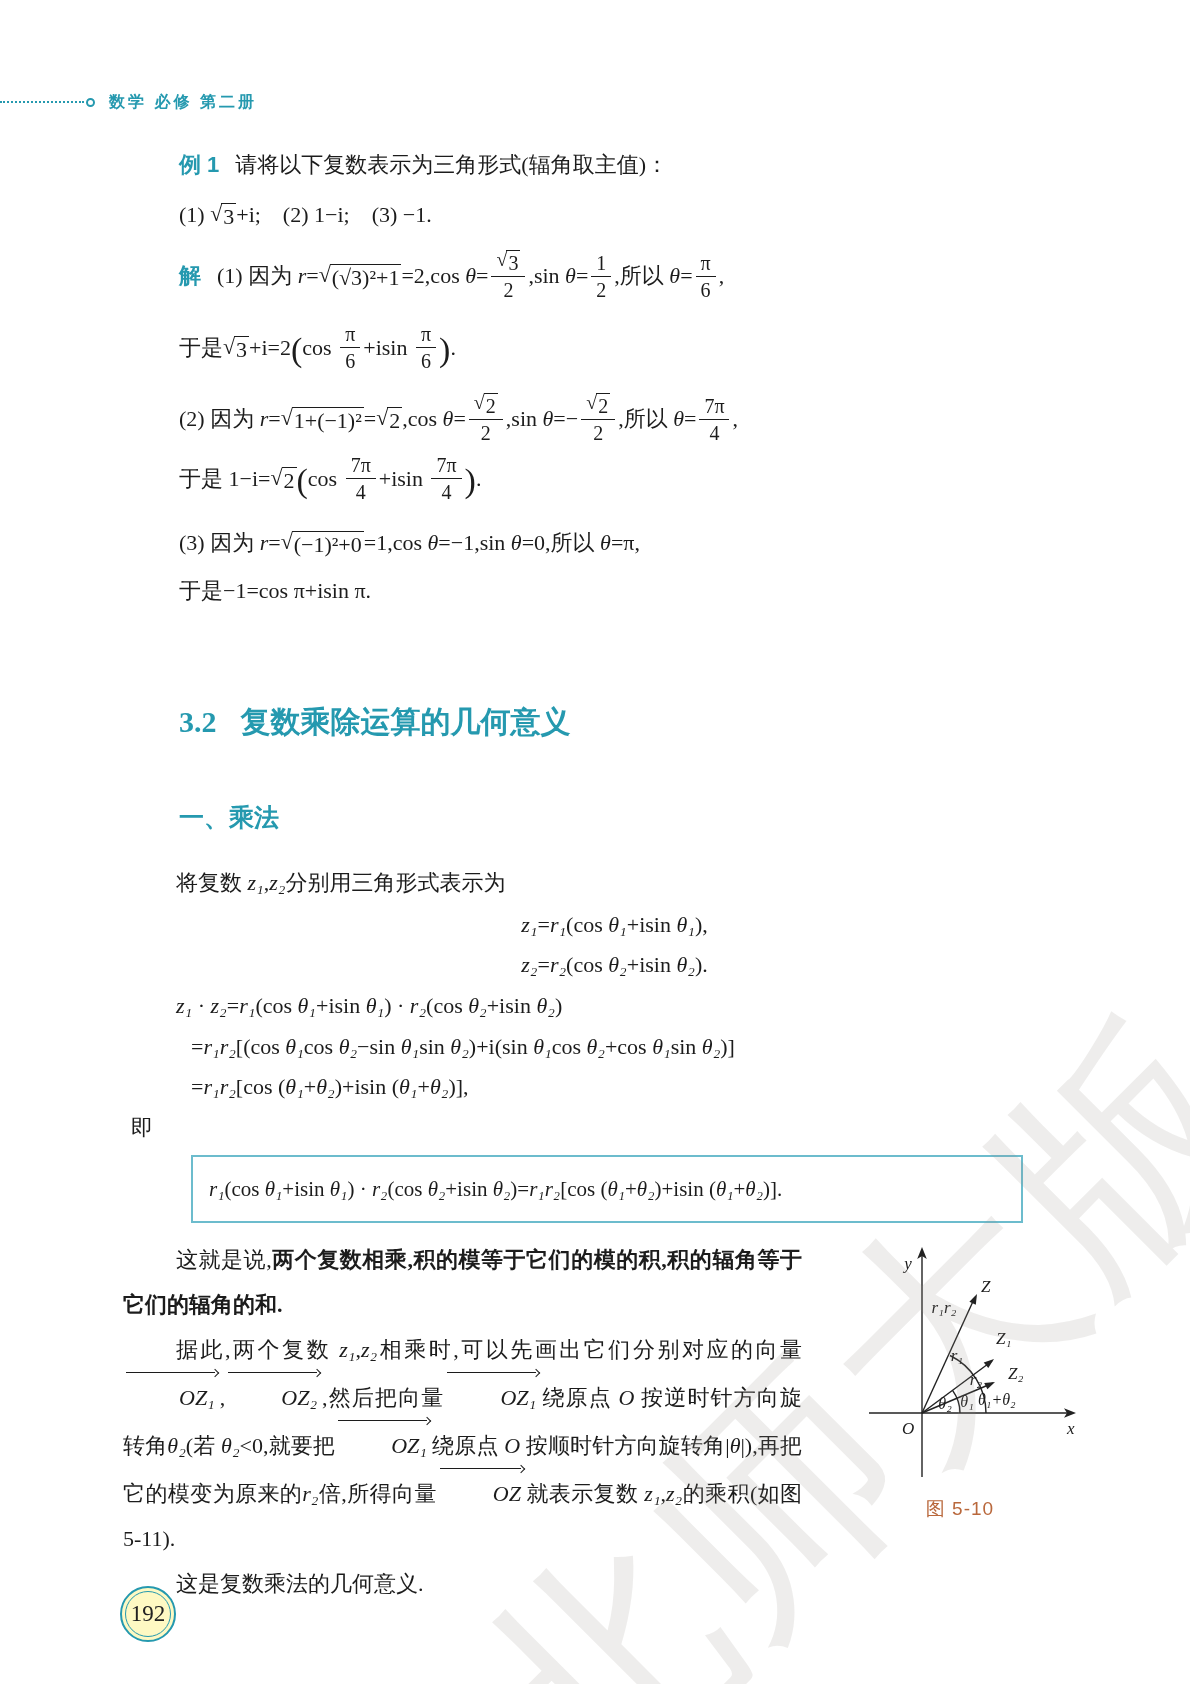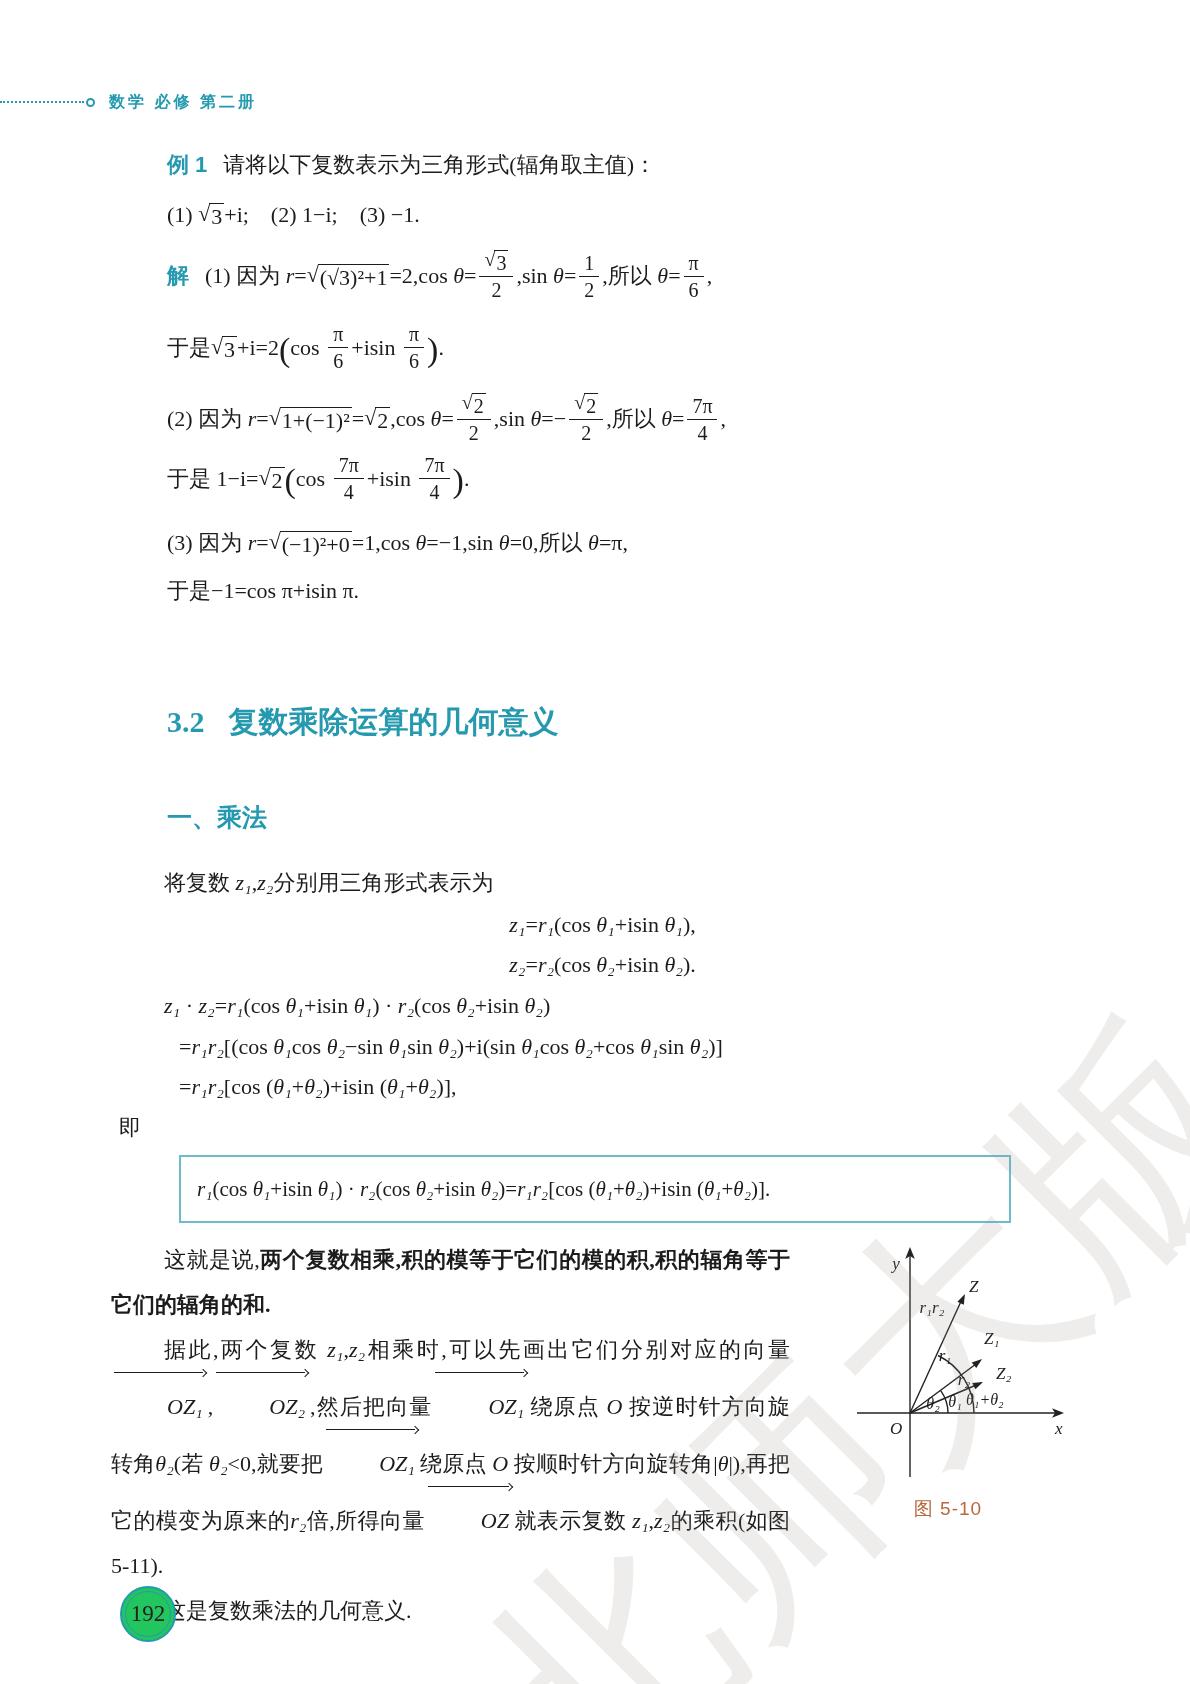--- a/index.html
+++ b/index.html
@@ -14,21 +14,21 @@
   .page{position:relative;width:1190px;height:1684px;background:#fff;overflow:hidden;}
 
   
   .header{position:absolute;top:92px;left:0;display:flex;align-items:center;height:20px;}
   .h-line{width:84px;height:0;border-top:2px dotted var(--accent);}
   .h-dot{width:9px;height:9px;border:2px solid var(--accent);border-radius:50%;margin-left:2px;flex:0 0 auto;}
   .h-text{margin-left:14px;font-size:16px;font-weight:700;color:var(--accent);
           font-family:"Liberation Sans","DejaVu Sans",sans-serif;letter-spacing:3px;white-space:nowrap;}
 
   
-  .content{position:absolute;left:111px;top:0;width:983px;font-size:22px;}
+  .content{position:absolute;left:123px;top:0;width:983px;font-size:22px;}
 
   
   .example{margin:150px 0 0 56px;}
   .ex-line{white-space:nowrap;}
   .ex-line:nth-child(1){margin-bottom:20px;}
   .ex-line:nth-child(2){margin-bottom:22px;}
   .ex-line:nth-child(3){margin-bottom:20px;}
   .ex-line:nth-child(4){margin-bottom:20px;}
   .ex-line:nth-child(5){margin-bottom:8px;}
   .ex-line:nth-child(6){margin-bottom:22px;}
@@ -40,21 +40,21 @@
   .ri{font-style:italic;}
   .rb{font-weight:700;}
   .rbp{font-size:34px;vertical-align:-6px;line-height:0;font-weight:300;}
   .sqrt{white-space:nowrap;display:inline-flex;align-items:flex-start;}
   .sqsign{display:inline-block;line-height:1.05;margin-right:-1px;transform:translateY(-1px);}
   .rad{border-top:1.5px solid currentColor;padding:0 2px;}
   .frac{display:inline-flex;flex-direction:column;text-align:center;vertical-align:middle;
         font-size:20px;line-height:1.2;margin:0 3px;position:relative;top:-2px;}
   .fn{border-bottom:1.5px solid currentColor;padding:0 5px 1px;display:flex;justify-content:center;align-items:flex-end;}
   .fd{padding-top:1px;}
-  .vec{position:relative;display:inline-block;padding:12px 4px 0 2px;margin:0 1px;white-space:nowrap;}
+  .vec{position:relative;display:inline-block;padding:3px 4px 0 2px;margin:0 1px;white-space:nowrap;}
   .vec::before{content:"";position:absolute;top:0;left:2px;right:4px;border-top:1.5px solid var(--ink);}
   .vec::after{content:"";position:absolute;top:-2.5px;right:1px;width:5px;height:5px;
               border-top:1.5px solid var(--ink);border-right:1.5px solid var(--ink);transform:rotate(45deg);}
 
   
   .section-title{margin:96px 0 0 56px;color:var(--accent);font-weight:700;font-size:30px;
                  font-family:"Liberation Sans","DejaVu Sans",sans-serif;}
   .section-title .sec-num{margin-right:24px;font-family:"Liberation Serif","DejaVu Serif",serif;}
   .subsection{margin:58px 0 0 56px;color:var(--accent);font-weight:700;font-size:25px;
               font-family:"Liberation Sans","DejaVu Sans",sans-serif;}
@@ -72,21 +72,21 @@
   .wrap-zone{margin-top:14px;}
 
   
   .fig{float:right;width:292px;margin:0 0 6px 12px;}
   .fig svg{display:block;margin-left:50px;}
   .fig-caption{text-align:center;color:var(--cap);font-size:19px;margin-top:14px;letter-spacing:1px;
                font-family:"Liberation Sans","DejaVu Sans",sans-serif;}
 
   
   .page-num{position:absolute;left:120px;top:1586px;width:56px;height:56px;
-            border:2px solid var(--accent);border-radius:50%;background:#22c55e;}
+            border:2px solid var(--accent);border-radius:50%;background:#fef9c3;}
   .page-num .inner{position:absolute;inset:3px;border:1.5px solid var(--accent);border-radius:50%;
                    display:flex;align-items:center;justify-content:center;font-size:23px;color:#222;}
 
   
   .watermark{position:absolute;right:-170px;bottom:110px;transform:rotate(-45deg);
              font-size:240px;letter-spacing:6px;color:rgba(152,142,134,0.16);white-space:nowrap;
              pointer-events:none;font-family:"Liberation Sans","DejaVu Sans",sans-serif;}
 
   svg text{font-family:"Liberation Serif","DejaVu Serif",serif;}
   .svg-it{font-style:italic;}

